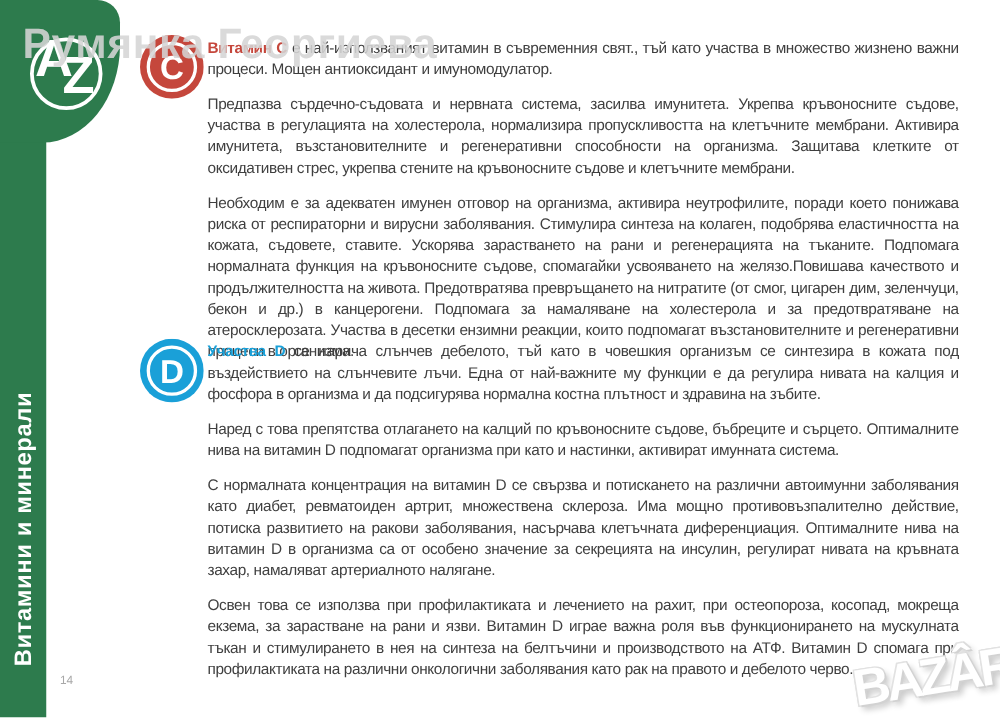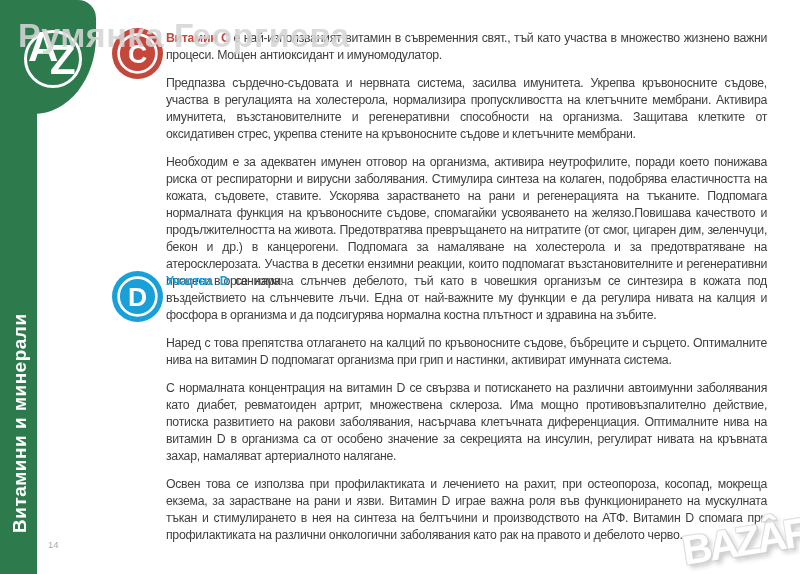--- a/index.html
+++ b/index.html
@@ -149,20 +149,20 @@
 <section class="section d">
   <div class="badge">
     <svg width="51" height="51" viewBox="0 0 50 50">
       <circle cx="25" cy="25" r="25" fill="#1aa0d8"></circle>
       <circle cx="25" cy="25" r="18.5" fill="none" stroke="#ffffff" stroke-width="2.6"></circle>
       <text x="25" y="25" dy="0.36em" text-anchor="middle" font-size="26" font-weight="bold" fill="#ffffff" font-family="Liberation Sans, sans-serif">D</text>
     </svg>
   </div>
   <div class="paras">
     <p class="intro"><span class="lead blue">Участва D</span><span> се нарича слънчев дебелото, тъй като в човешкия организъм се синтезира в кожата под въздействието на слънчевите лъчи. Една от най-важните му функции е да регулира нивата на калция и фосфора в организма и да подсигурява нормална костна плътност и здравина на зъбите.</span></p>
-    <p>Наред с това препятства отлагането на калций по кръвоносните съдове, бъбреците и сърцето. Оптималните нива на витамин D подпомагат организма при грип и настинки, активират имунната система.</p>
+    <p>Наред с това препятства отлагането на калций по кръвоносните съдове, бъбреците и сърцето. Оптималните нива на витамин D подпомагат организма при като и настинки, активират имунната система.</p>
     <p>С нормалната концентрация на витамин D се свързва и потискането на различни автоимунни заболявания като диабет, ревматоиден артрит, множествена склероза. Има мощно противовъзпалително действие, потиска развитието на ракови заболявания, насърчава клетъчната диференциация. Оптималните нива на витамин D в организма са от особено значение за секрецията на инсулин, регулират нивата на кръвната захар, намаляват артериалното налягане.</p>
     <p>Освен това се използва при профилактиката и лечението на рахит, при остеопороза, косопад, мокреща екзема, за зарастване на рани и язви. Витамин D играе важна роля във функционирането на мускулната тъкан и стимулирането в нея на синтеза на белтъчини и производството на АТФ. Витамин D спомага при профилактиката на различни онкологични заболявания като рак на правото и дебелото черво.</p>
   </div>
 </section>
 
 <div class="watermark-owner">Румянка Георгиева</div>
 <div class="watermark-store">BAZÂR</div>
 
 </body></html>

